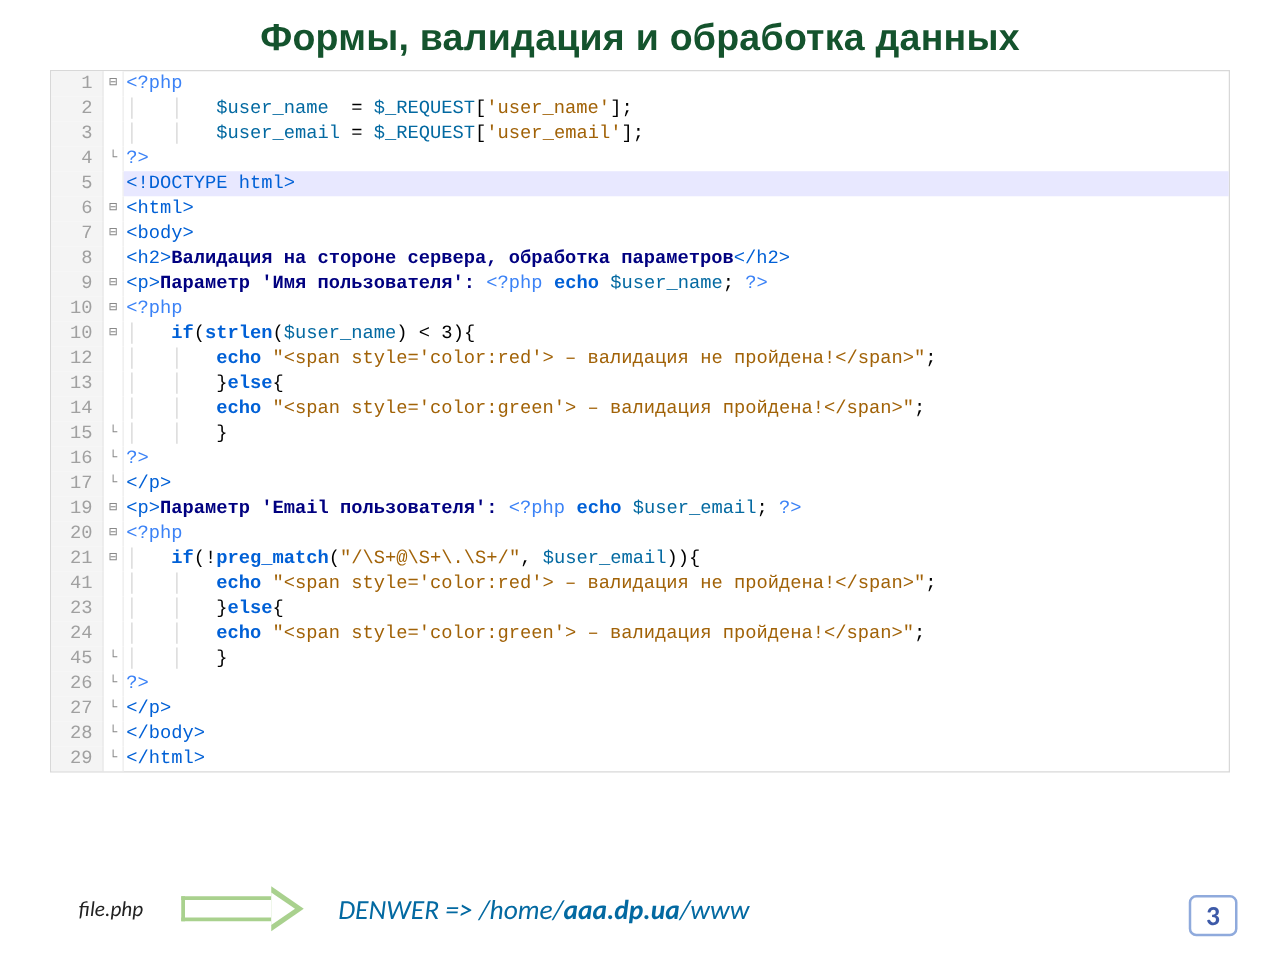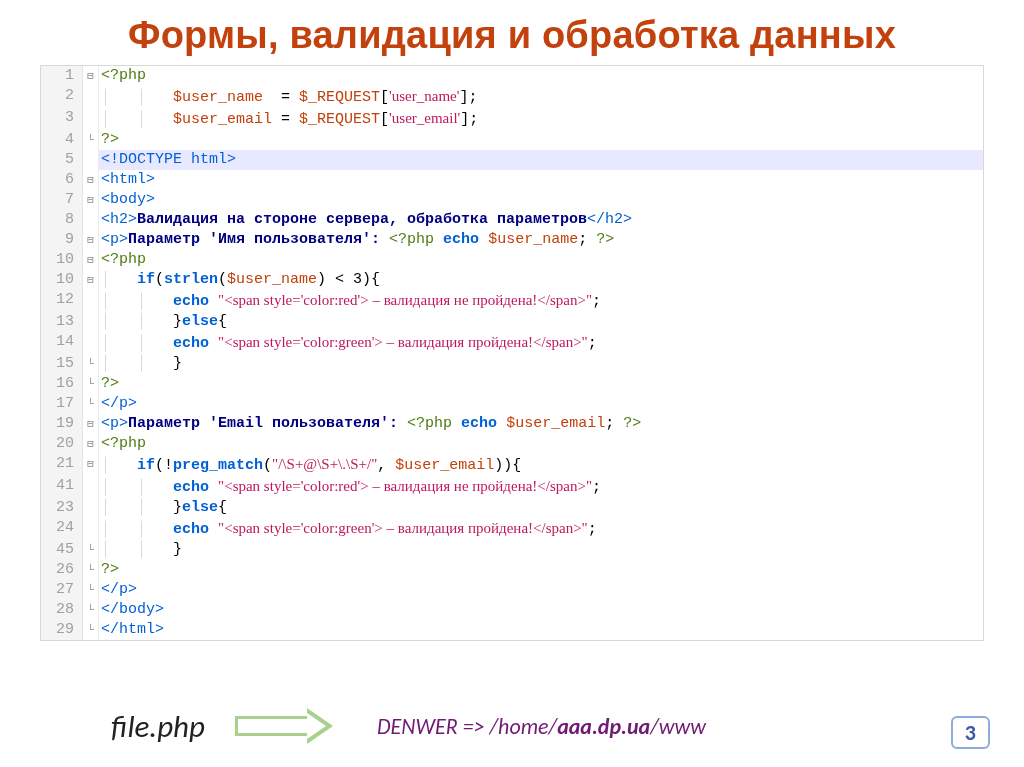--- a/index.html
+++ b/index.html
@@ -8,23 +8,23 @@
     padding: 0;
     font-family: "Segoe UI", Arial, sans-serif;
     background: #fff;
     width: 1024px;
     height: 767px;
     overflow: hidden;
     position: relative;
   }
   .slide-title {
     text-align: center;
-    font-size: 38px;
+    font-size: 30px;
     font-weight: 700;
-    color: #c2410c;
+    color: #14532d;
     margin: 14px 0 8px 0;
     letter-spacing: 0.2px;
   }
   .editor {
     margin: 0 40px 0 40px;
     border: 1px solid #d8d8d8;
     font-family: Consolas, "Courier New", monospace;
     font-size: 15px;
     line-height: 20px;
   }
@@ -55,40 +55,40 @@
   }
   .code {
     flex: 1;
     white-space: pre;
     padding-left: 2px;
     color: #000;
     overflow: hidden;
   }
   .guide { color: #d8d8d8; }
   
-  .c-red    { color: #4d7c0f; }
+  .c-red    { color: #3b82f6; }
   .c-blue   { color: #0060d6; }
-  .c-purple { color: #c2410c; }
-  .c-gray   { color: #be185d; font-family: Liberation Serif, serif; }
+  .c-purple { color: #0369a1; }
+  .c-gray   { color: #a16207; }
   .c-black  { color: #000; }
   .c-navy   { color: #000080; font-weight: 700; }
   .bold     { font-weight: 700; }
 
   .footer {
     position: absolute;
     bottom: 22px;
     left: 0; right: 0;
     display: flex;
     align-items: center;
   }
   .footer .fname {
     font-style: italic;
     font-family: Calibri, "Segoe UI", sans-serif;
-    font-size: 31px;
-    margin-left: 111px;
+    font-size: 17px;
+    margin-left: 63px;
     color: #222;
   }
   .arrow-box {
     margin-left: 30px;
     display: flex;
     align-items: center;
   }
   .arrow-shaft {
     width: 72px; height: 20px;
     border: 3px solid #a9d18e;
@@ -108,22 +108,22 @@
     left: -26px; top: -13px;
     width: 0; height: 0;
     border-top: 13px solid transparent;
     border-bottom: 13px solid transparent;
     border-left: 19px solid #fff;
   }
   .footer .path {
     font-style: italic;
     font-family: Calibri, "Segoe UI", sans-serif;
     font-size: 22px;
-    margin-left: 44px;
-    color: #701a75;
+    margin-left: 28px;
+    color: #0369a1;
   }
   .footer .path .b { font-weight: 700; font-style: italic; }
   .pagenum {
     position: absolute;
     right: 34px;
     bottom: 18px;
     border: 2px solid #8faadc;
     border-radius: 6px;
     color: #3d5aa8;
     font-family: Calibri, Arial, sans-serif;

